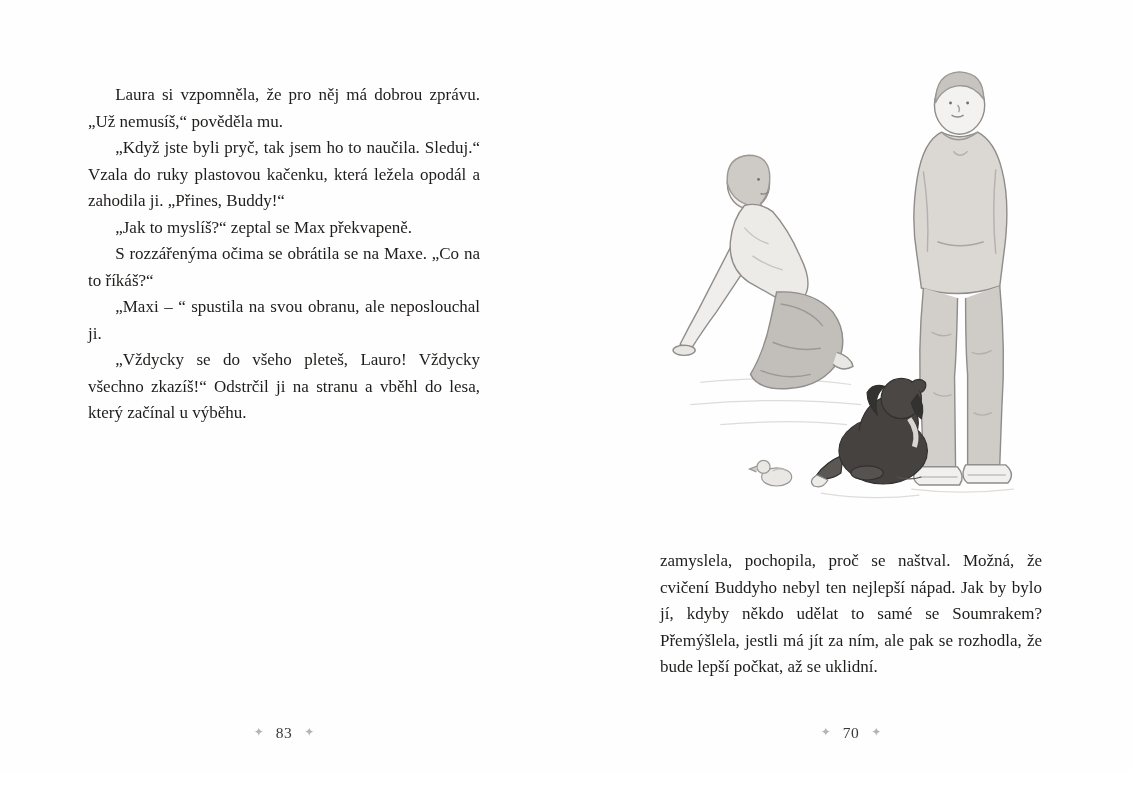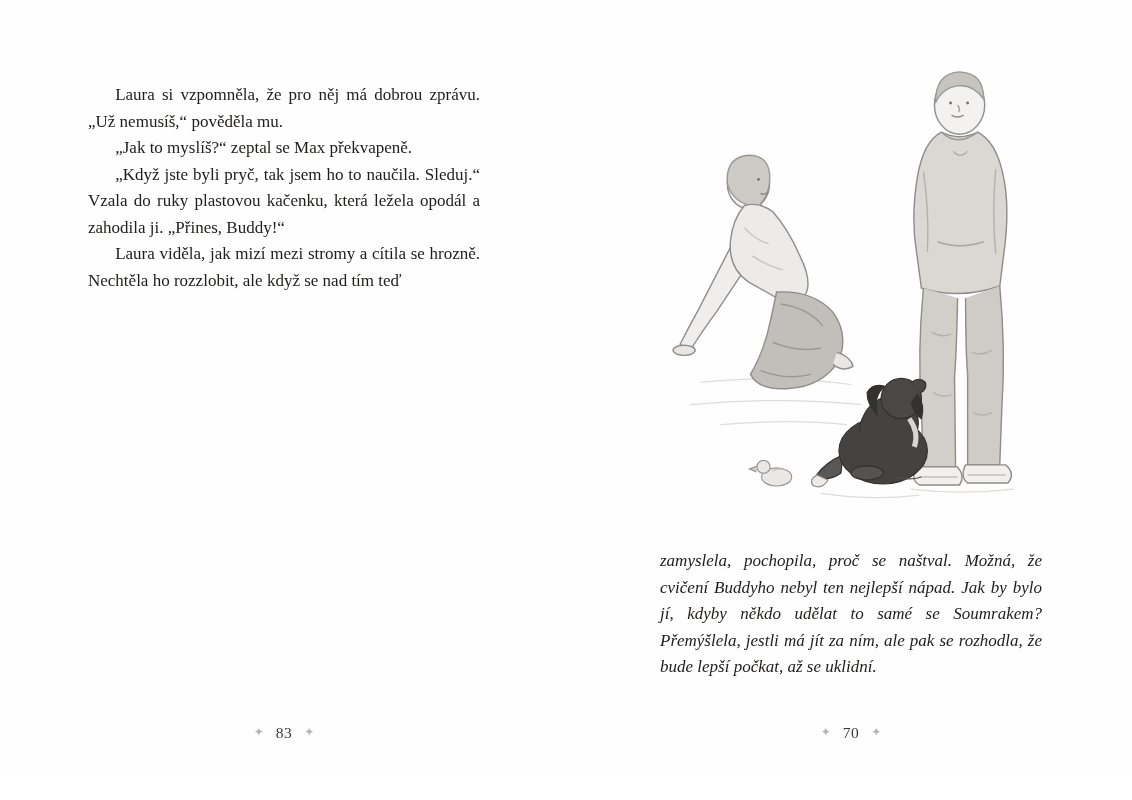--- a/index.html
+++ b/index.html
@@ -18,21 +18,21 @@
     font-size:17px;
     line-height:26.5px;
     text-align:justify;
     text-justify:inter-word;
     hyphens:manual;
   }
   .page-left .textblock{position:absolute;top:82px;left:0;width:392px;}
   .page-right .textblock{position:absolute;top:548px;left:0;width:382px;}
 
   .textblock p{margin:0;text-indent:1.6em;}
-  .textblock p.noindent{text-indent:0;font-style:italic;}
+  .textblock p.noindent{text-indent:0;}
 
   .illustration{
     position:absolute;top:48px;left:0;width:382px;height:488px;
   }
   .illustration svg{width:100%;height:100%;display:block;}
 
   .footer{
     position:absolute;top:724px;left:0;width:100%;
     display:flex;justify-content:center;align-items:center;gap:12px;
     font-size:15.5px;color:#3a3835;
@@ -44,23 +44,25 @@
   .pagenum{letter-spacing:0.5px;}
 </style>
 </head>
 <body>
 
 <div class="spread">
 
   <div class="page page-left">
     <div class="textblock">
       <p>Laura si vzpomněla, že pro něj má dobrou zprávu. „Už nemusíš,“ pověděla mu.</p>
+      <p>„Když jste byli pryč, tak jsem ho to naučila. Sleduj.“ Vzala do ruky plastovou kačenku, která ležela opodál a zahodila ji. „Přines, Buddy!“</p>
       <p>„Jak to myslíš?“ zeptal se Max překvapeně.</p>
-      <p>„Když jste byli pryč, tak jsem ho to naučila. Sleduj.“ Vzala do ruky plastovou kačenku, která ležela opodál a zahodila ji. „Přines, Buddy!“</p>
-      <p>Laura viděla, jak mizí mezi stromy a cítila se hrozně. Nechtěla ho rozzlobit, ale když se nad tím teď</p>
+      <p>S rozzářenýma očima se obrátila se na Maxe. „Co na to říkáš?“</p>
+      <p>„Maxi – “ spustila na svou obranu, ale neposlouchal ji.</p>
+      <p>„Vždycky se do všeho pleteš, Lauro! Vždycky všechno zkazíš!“ Odstrčil ji na stranu a vběhl do lesa, který začínal u výběhu.</p>
     </div>
     <div class="footer">
       <span class="star">✦</span>
       <span class="pagenum">83</span>
       <span class="star">✦</span>
     </div>
   </div>
 
   <div class="page page-right">
 

